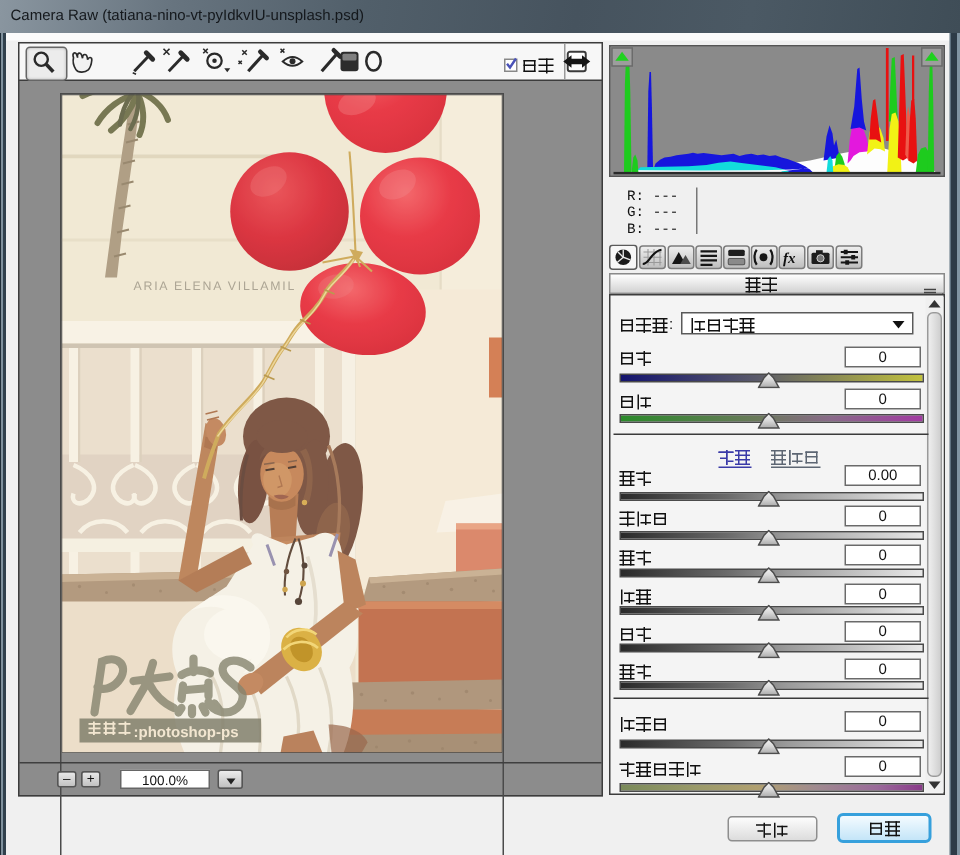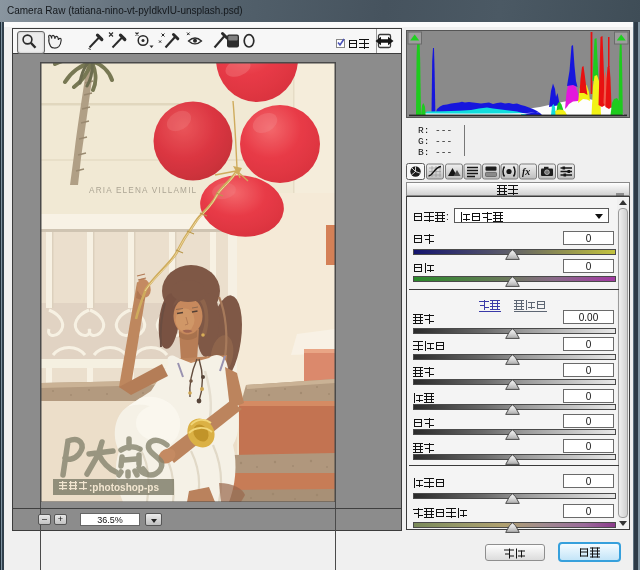--- a/index.html
+++ b/index.html
@@ -357,21 +357,21 @@
   <path d="M196 108 C188 120 180 124 176 132 C172 140 166 146 160 152 C154 158 152 164 147 170 C142 177 140 182 136 189 C130 200 116 210 105 226 C102 234 98 244 95 256" stroke="#c9a24a" stroke-width="2.6" fill="none"></path>
   <path d="M195 110 C187 122 179 126 175 134 C171 142 165 148 159 154 C153 160 151 166 146 172 C141 179 139 184 135 191 C129 202 115 212 104 228" stroke="#ecd492" stroke-width="1" fill="none"></path>
   <path d="M175 130 l7 3 M159 150 l7 3 M146 168 l7 3 M135 187 l7 3" stroke="#b08c3a" stroke-width="1.2"></path>
   <rect x="0" y="0" width="294" height="439" fill="#f2e3c8" opacity="0.15"></rect>
   <rect x="0" y="0" width="294" height="439" fill="none" stroke="#4a4a4a" stroke-width="1"></rect>
   </svg></div>
 
   <div id="zbarline" class="abs"></div>
   <div class="abs zbtn" style="left:38px;top:514px;">–</div>
   <div class="abs zbtn" style="left:54px;top:514px;">+</div>
-  <div id="zoomtxt" class="abs">36.5%</div>
+  <div id="zoomtxt" class="abs">100.0%</div>
   <div id="zoomdd" class="abs"></div>
 
   <div id="hist" class="abs">
   <svg width="222" height="86" viewBox="0 0 222 86">
     <rect x="0" y="0" width="222" height="86" fill="#8a8a8a"></rect>
 
     <path d="M108 84 L112 80 L120 78 L126 77 L133 76 L142 74 L150 72 L158 70.5 L166 69 L174 67.5 L179 67 L186 69 L192 71 L198 73.5 L204 76.5 L210 80 L216 83 L217 84 Z" fill="#fdfdfd"></path>
 
     <path d="M28 84 L30 78 L33 75.5 L36 74 L40 73.5 L44 72.5 L48 72 L52 71.5 L55 70.8 L58 71.5 L62 71 L66 71.5 L70 72 L74 72.5 L78 72 L82 71.5 L86 73 L90 72 L94 71.5 L98 72.5 L102 72 L106 73 L110 72.5 L114 74 L118 75 L122 76.5 L126 78 L130 80 L133 82 L135 84 Z" fill="#1616dd"></path>
     <path d="M24.5 84 L25.2 30 L26 17 L27 17 L27.6 40 L28.4 84 Z" fill="#1616dd"></path>

